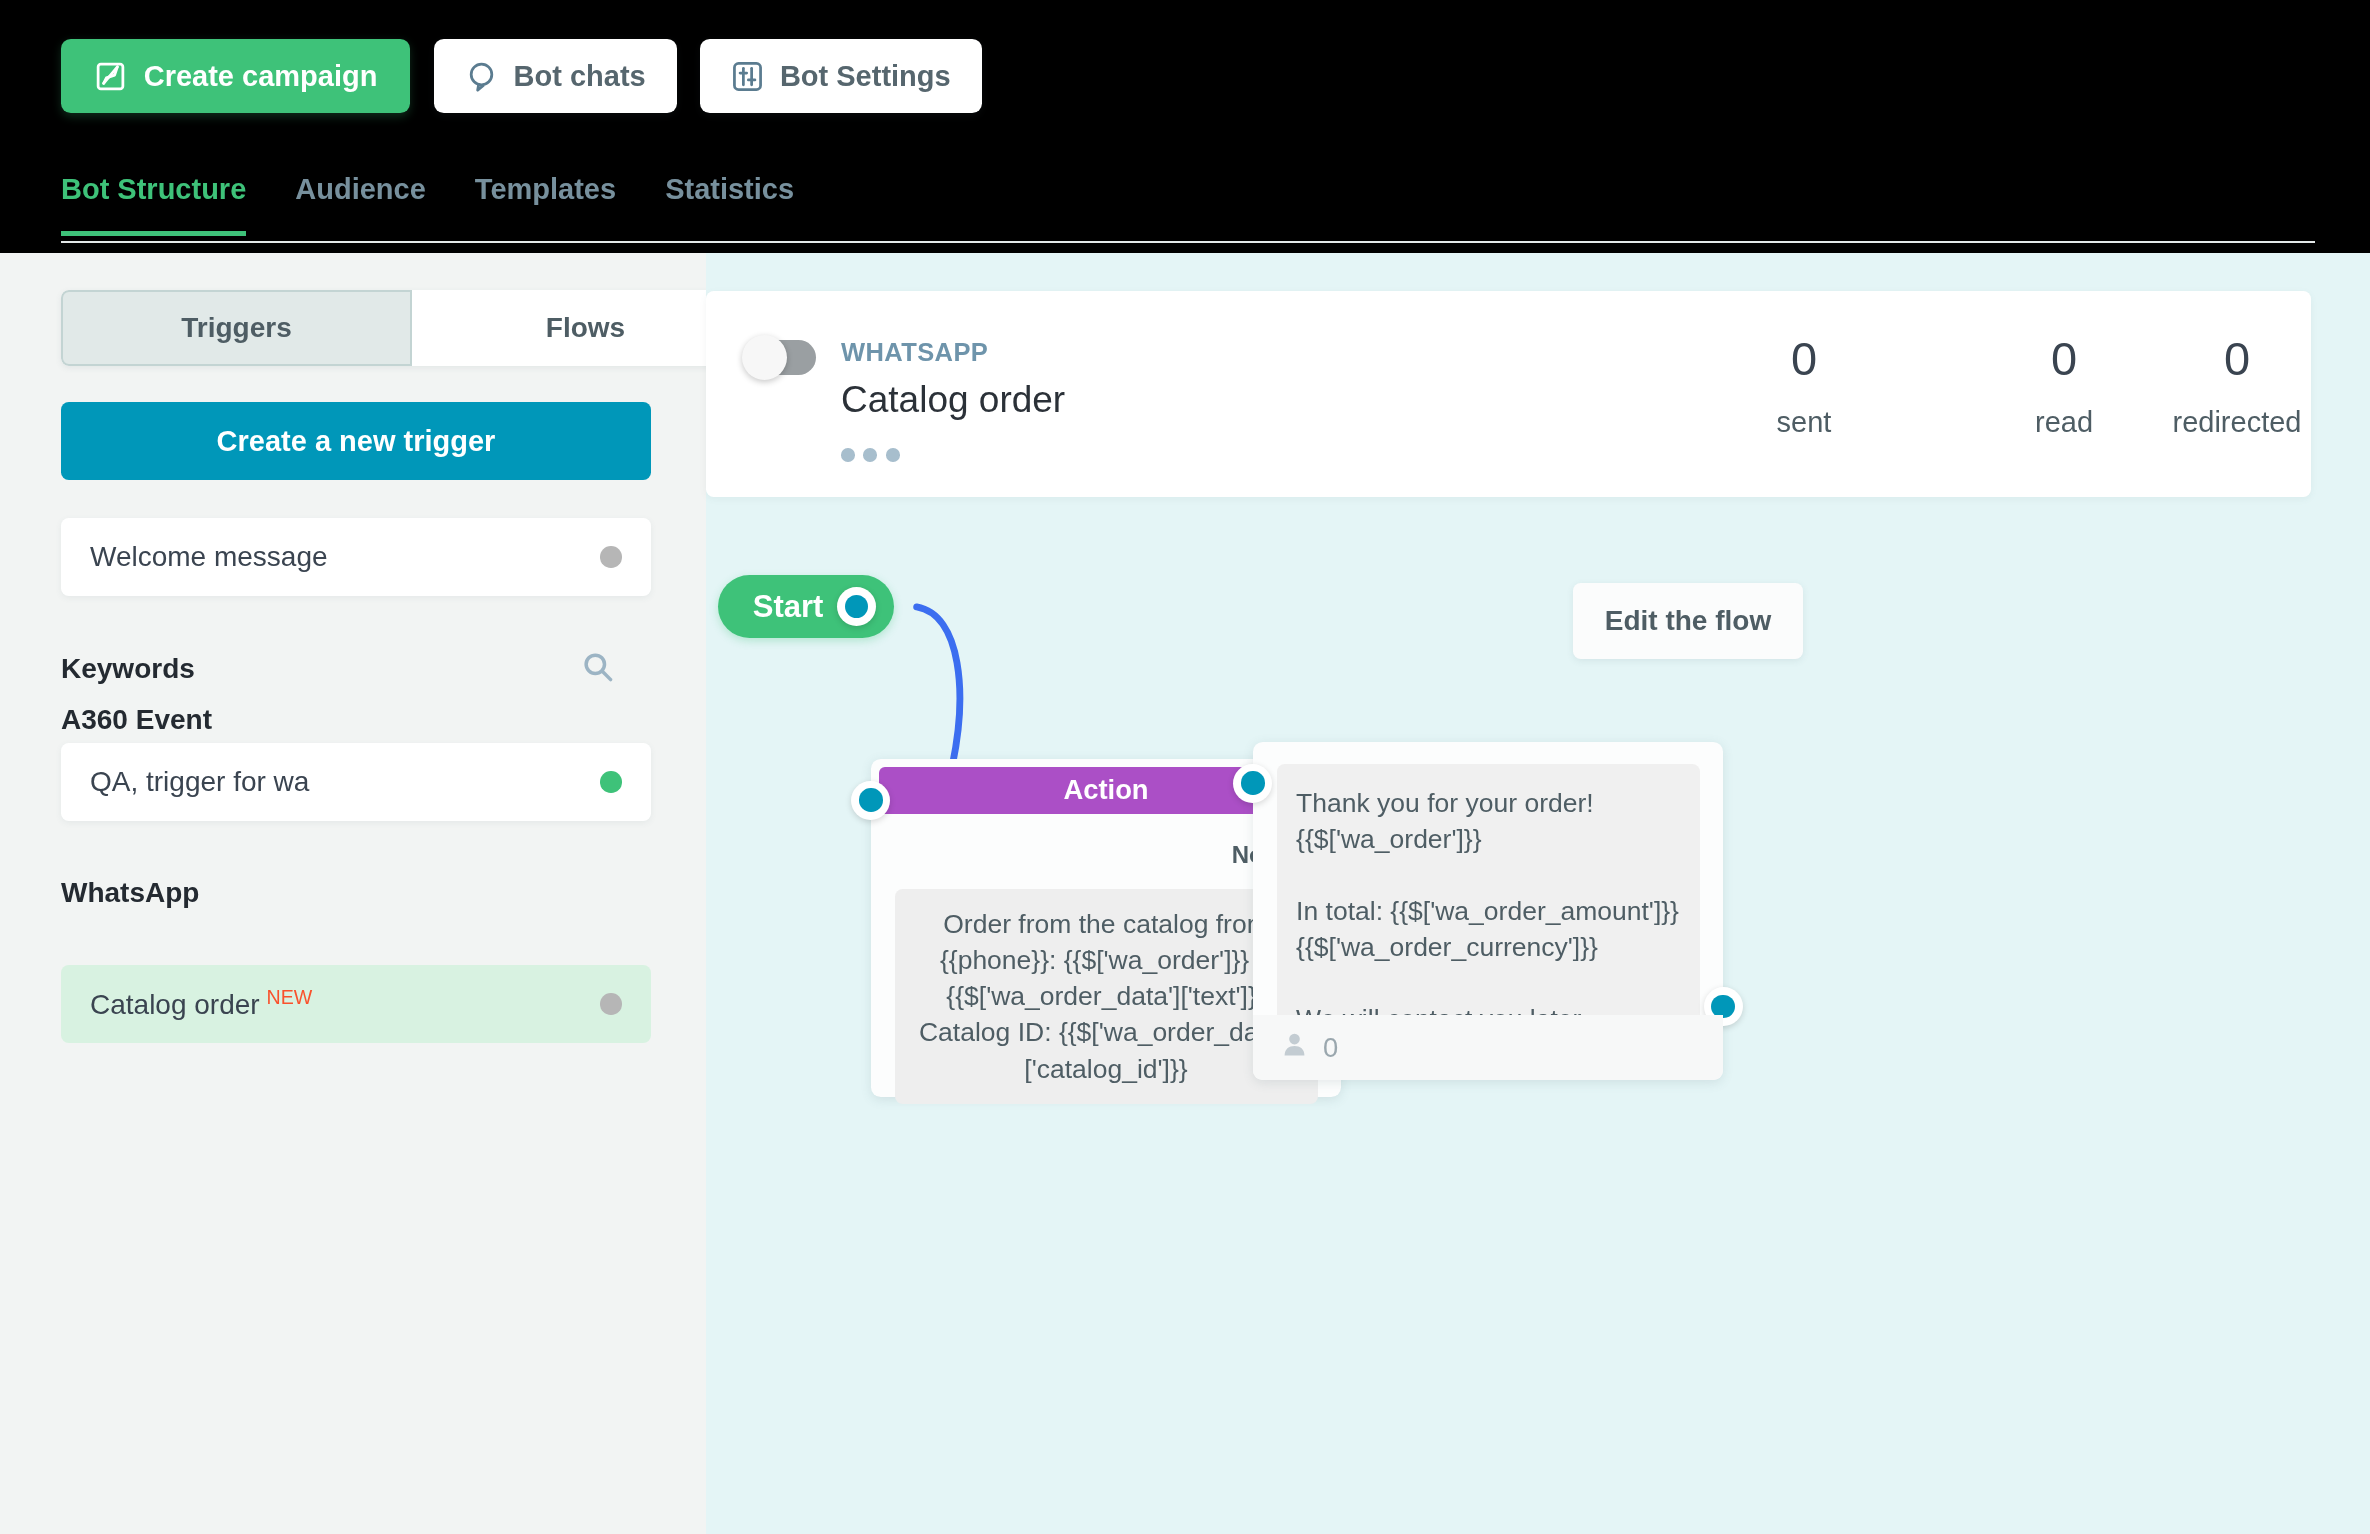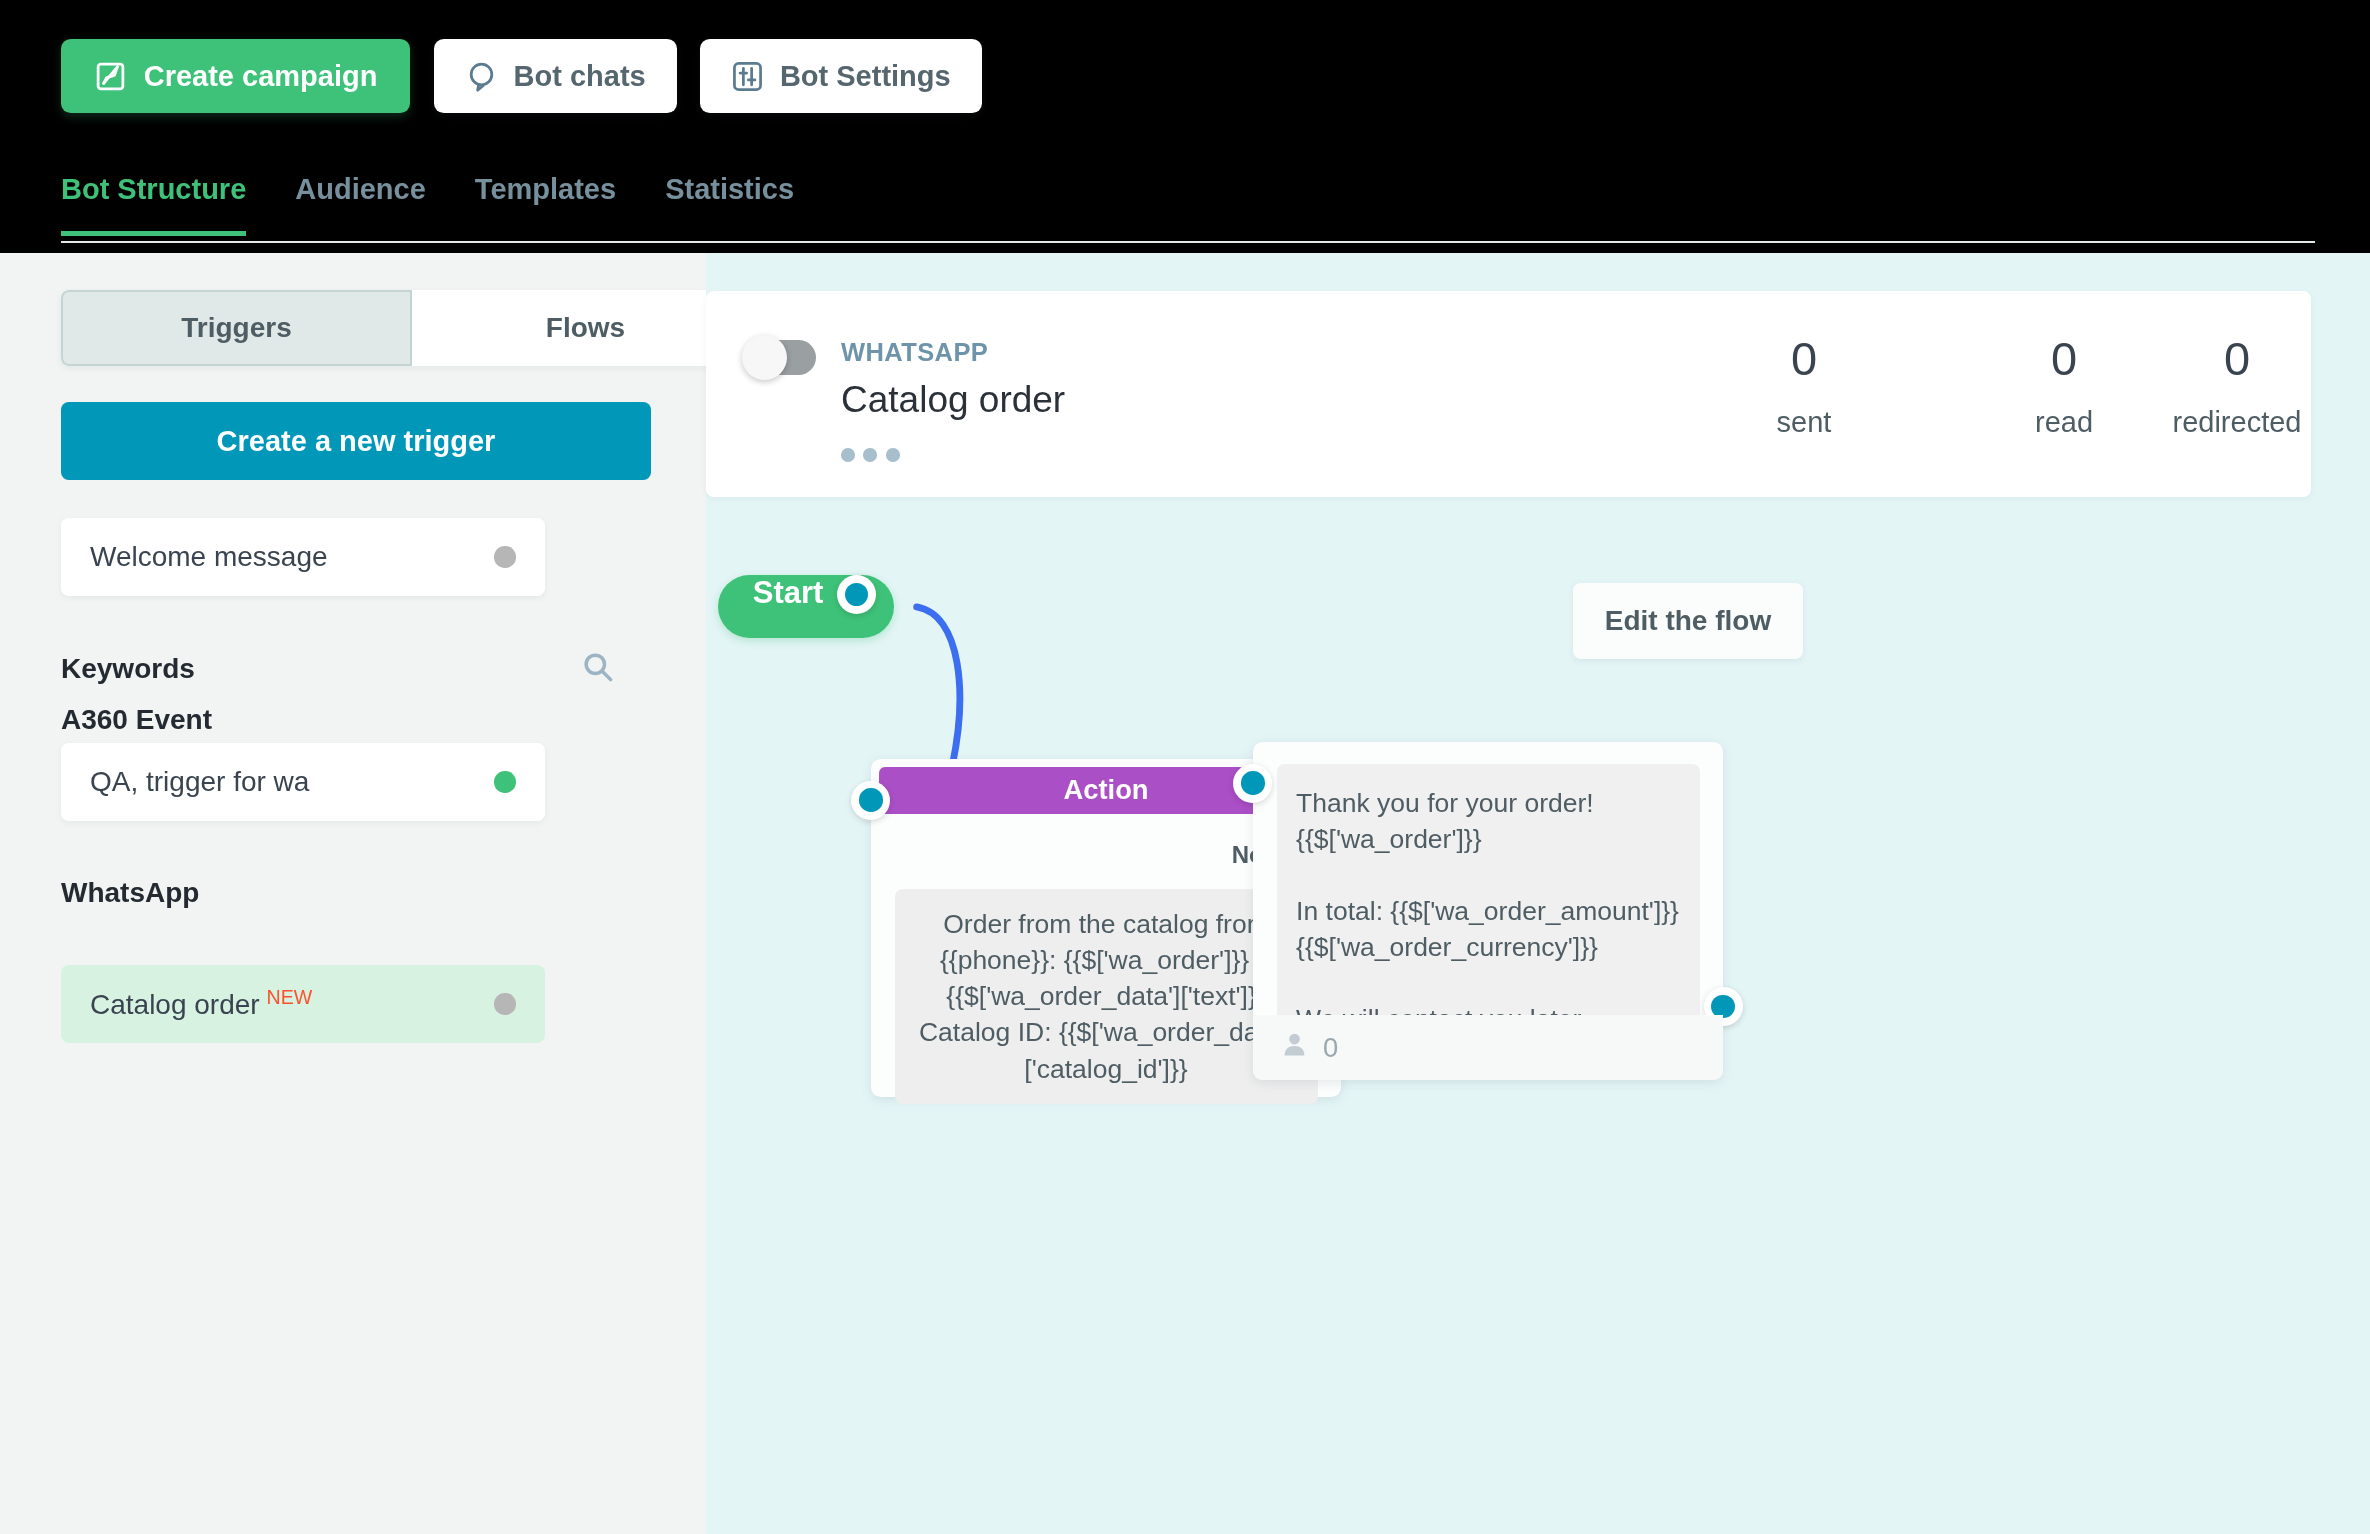--- a/index.html
+++ b/index.html
@@ -59,21 +59,21 @@
   .seg > div.on { background: #e1e9e8; border: 2px solid #c3d4d3; border-radius: 7.8px 0 0 7.8px; }
 
   .create-trigger {
     position: absolute; left: 61px; top: 149px; width: 590px; height: 78px;
     background: #0097b9; color: #fff; border: none; border-radius: 7.8px;
     font-size: 29px; font-weight: bold; cursor: pointer;
     font-family: "Liberation Sans", sans-serif;
   }
 
   .listrow {
-    position: absolute; left: 61px; width: 484px; height: 78px;
+    position: absolute; left: 61px; width: 590px; height: 78px;
     background: #fff; border-radius: 7.8px;
     display: flex; align-items: center; justify-content: space-between;
     padding: 0 29px; cursor: pointer;
     box-shadow: 0 2px 5.9px rgba(80,100,110,.08);
   }
   .listrow .lbl { font-size: 28px; color: #3a4450; }
   .dot { width: 21.6px; height: 21.6px; border-radius: 50%; }
   .dot.gray { background: #b6b6b6; }
   .dot.green { background: #3ec279; }
 
@@ -110,21 +110,21 @@
   .stat .num { font-size: 47px; color: #3a4450; line-height: 1; }
   .stat .cap { font-size: 29px; color: #4e5d64; margin-top: 23.5px; }
 
   
   .canvas { position: absolute; left: 0; top: 244px; width: 1664px; height: 1038px; overflow: hidden; }
 
   .start-node {
     position: absolute; left: 11.8px; top: 78px;
     background: #3ec279; color: #fff; border-radius: 35px;
     height: 63px; width: 176px;
-    display: flex; align-items: flex-start; gap: 13.7px; padding-left: 35px;
+    display: flex; align-items: center; gap: 13.7px; padding-left: 35px;
     font-size: 31px; font-weight: bold; cursor: pointer;
     box-shadow: 0 2.9px 8.8px rgba(62,194,121,.3);
   }
   .port {
     width: 39px; height: 39px; border-radius: 50%;
     background: #ffffff; display: flex; align-items: center; justify-content: center;
     box-shadow: 0 2px 5.9px rgba(0,0,0,.15); cursor: pointer; flex: 0 0 auto;
   }
   .port::after { content:''; width: 23.5px; height: 23.5px; border-radius: 50%; background: #0097b9; display: block; }
 

